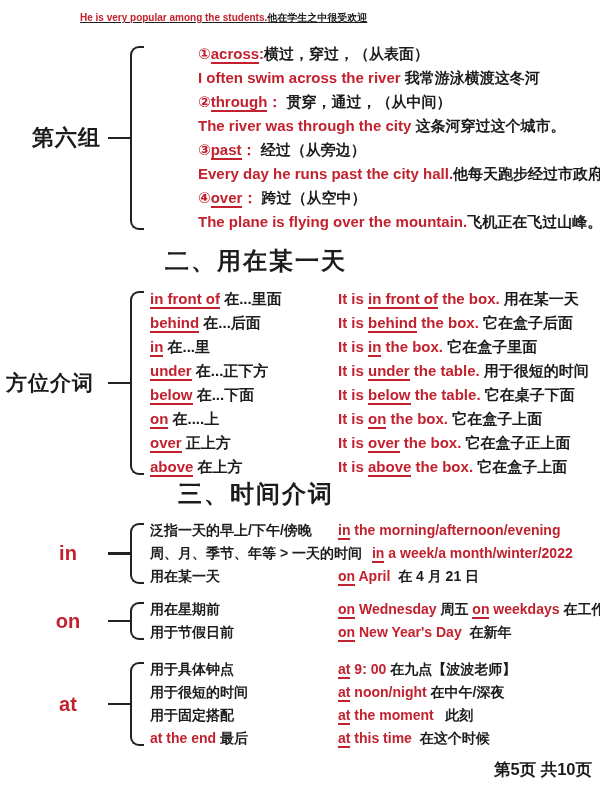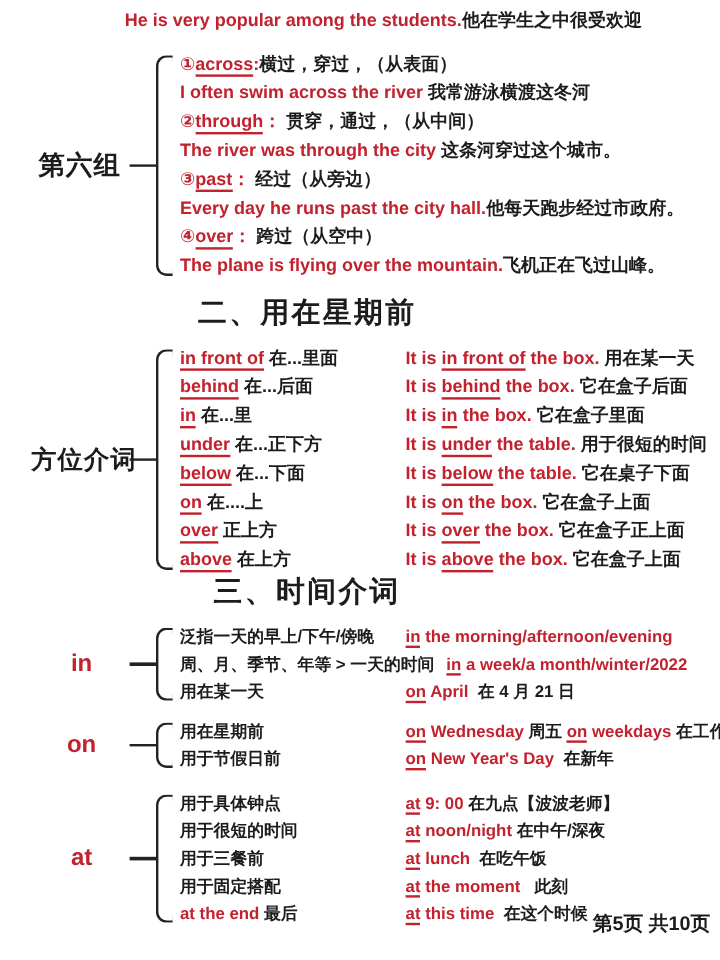--- a/index.html
+++ b/index.html
@@ -16,27 +16,27 @@
     color:var(--ink);
     overflow:hidden;
   }
   .page{position:relative;width:600px;height:800px;}
 
   
   .s-r{color:var(--red);}
   .s-ru{color:var(--red);border-bottom:2px solid var(--red);}
   .s-b{color:var(--ink);}
 
-  .intro{margin:7px 0 0 104px;font-size:15px;line-height:21px;white-space:pre;}
+  .intro{margin:7px 0 0 80px;font-size:10px;line-height:21px;white-space:pre;text-decoration:underline;}
 
   
   .bblock{display:flex;align-items:stretch;}
   .label-col{flex:0 0 130px;display:flex;align-items:center;box-sizing:border-box;}
   .l-g6{font-size:22px;padding-left:32px;letter-spacing:1px;}
-  .l-sec2{font-size:21px;padding-left:26px;letter-spacing:1px;}
+  .l-sec2{font-size:21px;padding-left:6px;letter-spacing:1px;}
   .l-time{font-size:20px;color:var(--red);justify-content:center;padding-left:6px;}
 
   .brace{
     flex:0 0 12px;
     border-left:2.5px solid var(--line);
     border-top:2.5px solid var(--line);
     border-bottom:2.5px solid var(--line);
     border-top-left-radius:9px;
     border-bottom-left-radius:9px;
     position:relative;
@@ -44,21 +44,21 @@
   }
   .brace::before{
     content:"";
     position:absolute;top:50%;left:-24px;
     width:22px;height:2.5px;margin-top:-1.25px;
     background:var(--line);
   }
   .bblock .rows{margin-left:6px;flex:1 1 auto;min-width:0;}
 
   
-  .row-line{height:24px;line-height:24px;font-size:15px;white-space:pre;}
+  .row-line{height:24px;line-height:24px;font-size:15px;white-space:pre;margin-left:48px;}
 
   
   .row2{display:flex;height:24px;line-height:24px;font-size:15px;white-space:pre;}
   .row2 .cl{flex:0 0 auto;min-width:188px;box-sizing:border-box;padding-right:10px;}
   .row2 .cr{flex:0 0 auto;}
   .sec3 .row2{height:23px;line-height:23px;font-size:14px;}
 
   .g6{margin-top:14px;}
   .sec2{margin-top:11px;}
   .b-in{margin-top:10px;}
@@ -86,21 +86,21 @@
         <div class="row-line"><span class="s-r">I often swim across the river </span><span class="s-b">我常游泳横渡这冬河</span></div>
         <div class="row-line"><span class="s-r">②</span><span class="s-ru">through</span><span class="s-r">： </span><span class="s-b">贯穿，通过，（从中间）</span></div>
         <div class="row-line"><span class="s-r">The river was through the city </span><span class="s-b">这条河穿过这个城市。</span></div>
         <div class="row-line"><span class="s-r">③</span><span class="s-ru">past</span><span class="s-r">： </span><span class="s-b">经过（从旁边）</span></div>
         <div class="row-line"><span class="s-r">Every day he runs past the city hall.</span><span class="s-b">他每天跑步经过市政府。</span></div>
         <div class="row-line"><span class="s-r">④</span><span class="s-ru">over</span><span class="s-r">： </span><span class="s-b">跨过（从空中）</span></div>
         <div class="row-line"><span class="s-r">The plane is flying over the mountain.</span><span class="s-b">飞机正在飞过山峰。</span></div>
       </div>
   </div>
 
-  <h2 class="heading h1">二、用在星期前</h2>
+  <h2 class="heading h1">二、用在某一天</h2>
 
   <div class="bblock sec2">
     <div class="label-col l-sec2">方位介词</div>
     <div class="brace"></div>
     <div class="rows">
         <div class="row2"><div class="cl"><span class="s-ru">in front of</span><span class="s-b"> 在...里面</span></div><div class="cr"><span class="s-r">It is </span><span class="s-ru">in front of</span><span class="s-r"> the box.</span><span class="s-b"> 用在某一天</span></div></div>
         <div class="row2"><div class="cl"><span class="s-ru">behind</span><span class="s-b"> 在...后面</span></div><div class="cr"><span class="s-r">It is </span><span class="s-ru">behind</span><span class="s-r"> the box.</span><span class="s-b"> 它在盒子后面</span></div></div>
         <div class="row2"><div class="cl"><span class="s-ru">in</span><span class="s-b"> 在...里</span></div><div class="cr"><span class="s-r">It is </span><span class="s-ru">in</span><span class="s-r"> the box.</span><span class="s-b"> 它在盒子里面</span></div></div>
         <div class="row2"><div class="cl"><span class="s-ru">under</span><span class="s-b"> 在...正下方</span></div><div class="cr"><span class="s-r">It is </span><span class="s-ru">under</span><span class="s-r"> the table.</span><span class="s-b"> 用于很短的时间</span></div></div>
         <div class="row2"><div class="cl"><span class="s-ru">below</span><span class="s-b"> 在...下面</span></div><div class="cr"><span class="s-r">It is </span><span class="s-ru">below</span><span class="s-r"> the table.</span><span class="s-b"> 它在桌子下面</span></div></div>
@@ -130,21 +130,20 @@
         <div class="row2"><div class="cl"><span class="s-b">用于节假日前</span></div><div class="cr"><span class="s-ru">on</span><span class="s-r"> New Year's Day </span><span class="s-b"> 在新年</span></div></div>
       </div>
   </div>
 
   <div class="bblock sec3 b-at">
     <div class="label-col l-time">at</div>
     <div class="brace"></div>
     <div class="rows">
         <div class="row2"><div class="cl"><span class="s-b">用于具体钟点</span></div><div class="cr"><span class="s-ru">at</span><span class="s-r"> 9: 00 </span><span class="s-b">在九点【波波老师】</span></div></div>
         <div class="row2"><div class="cl"><span class="s-b">用于很短的时间</span></div><div class="cr"><span class="s-ru">at</span><span class="s-r"> noon/night </span><span class="s-b">在中午/深夜</span></div></div>
-        <div class="row2"><div class="cl"><span class="s-b">用于三餐前</span></div><div class="cr"><span class="s-ru">at</span><span class="s-r"> lunch </span><span class="s-b"> 在吃午饭</span></div></div>
         <div class="row2"><div class="cl"><span class="s-b">用于固定搭配</span></div><div class="cr"><span class="s-ru">at</span><span class="s-r"> the moment </span><span class="s-b">  此刻</span></div></div>
         <div class="row2"><div class="cl"><span class="s-r">at the end</span><span class="s-b"> 最后</span></div><div class="cr"><span class="s-ru">at</span><span class="s-r"> this time </span><span class="s-b"> 在这个时候</span></div></div>
       </div>
   </div>
 
   <div class="footer">第5页 共10页</div>
 
 </div>
 
 </body></html>

